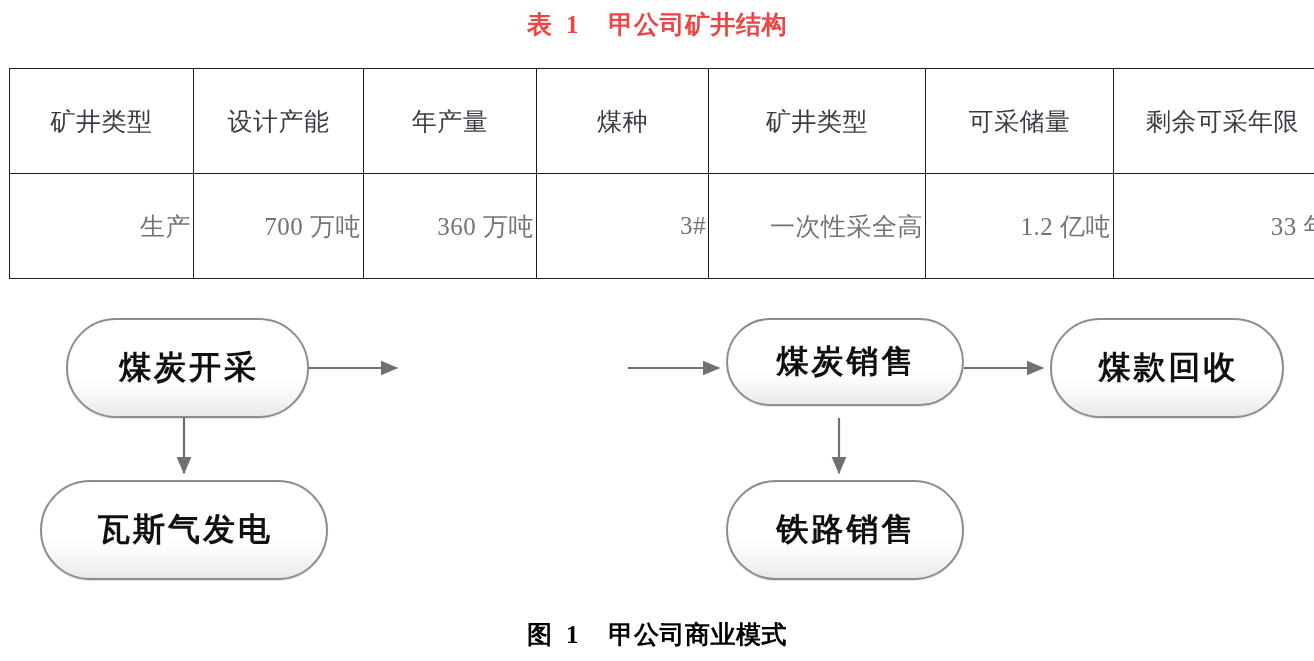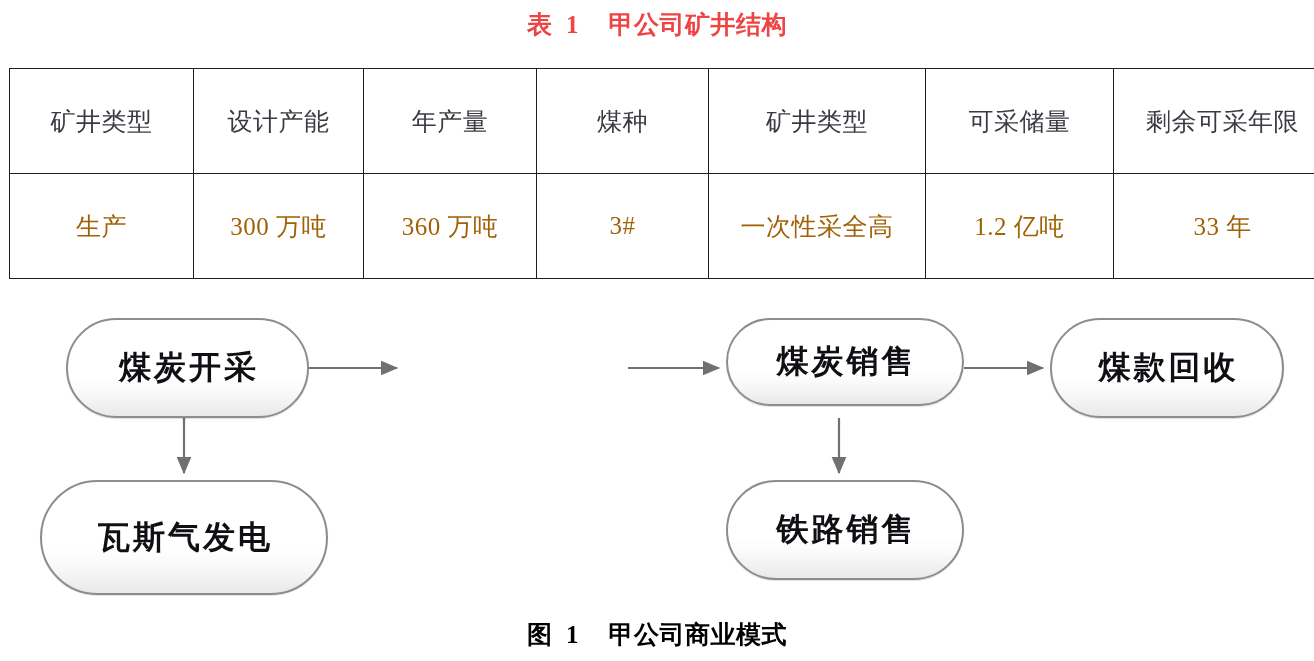--- a/index.html
+++ b/index.html
@@ -55,21 +55,22 @@
     height: 88px;
     font-size: 25px;
     color: #2a2a30;
     padding: 8px 2px;
     letter-spacing: 0.5px;
   }
   .data-table .row-head td {
     color: #3a3a42;
   }
   .data-table .row-body td {
-    color: #a16207;
+    color: #737373;
+    text-align: right;
   }
   .col-1 { width: 179px; }
   .col-2 { width: 165px; }
   .col-3 { width: 168px; }
   .col-4 { width: 167px; }
   .col-5 { width: 212px; }
   .col-6 { width: 183px; }
   .col-7 { width: 213px; }
 
   
@@ -105,21 +106,21 @@
     font-weight: 700;
     font-size: 32px;
     letter-spacing: 3px;
     color: #101014;
     text-indent: 3px;
   }
   .n-mining   { left: 58px;   top: 36px;  width: 243px; height: 100px; }
   .n-washing  { left: 396px;  top: 36px;  width: 224px; height: 100px; }
   .n-sales    { left: 718px;  top: 36px;  width: 238px; height: 88px; }
   .n-payment  { left: 1042px; top: 36px;  width: 234px; height: 100px; }
-  .n-gas      { left: 32px;   top: 198px; width: 288px; height: 115px; }
+  .n-gas      { left: 32px;   top: 198px; width: 288px; height: 100px; }
   .n-railway  { left: 718px;  top: 198px; width: 238px; height: 100px; }
 
   
   .figure-caption {
     position: absolute;
     top: 618px;
     left: 0;
     width: 1314px;
     text-align: center;
     font-size: 25px;
@@ -151,21 +152,21 @@
       <td class="col-1">矿井类型</td>
       <td class="col-2">设计产能</td>
       <td class="col-3">年产量</td>
       <td class="col-4">煤种</td>
       <td class="col-5">矿井类型</td>
       <td class="col-6">可采储量</td>
       <td class="col-7">剩余可采年限</td>
     </tr>
     <tr class="row-body">
       <td class="col-1">生产</td>
-      <td class="col-2">300 万吨</td>
+      <td class="col-2">700 万吨</td>
       <td class="col-3">360 万吨</td>
       <td class="col-4">3#</td>
       <td class="col-5">一次性采全高</td>
       <td class="col-6">1.2 亿吨</td>
       <td class="col-7">33 年</td>
     </tr>
   </tbody>
 </table>
 
 <div class="flow">

